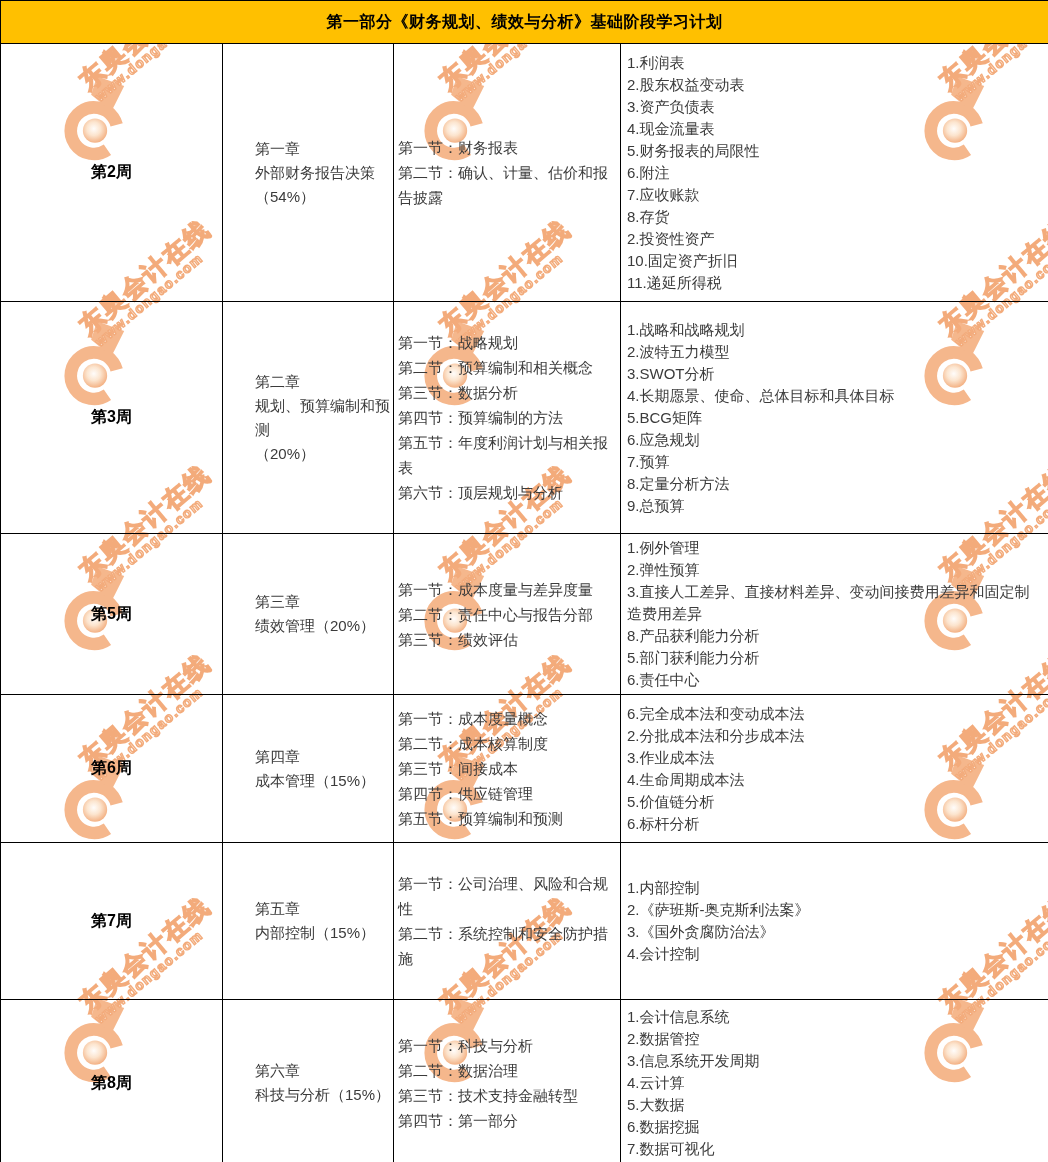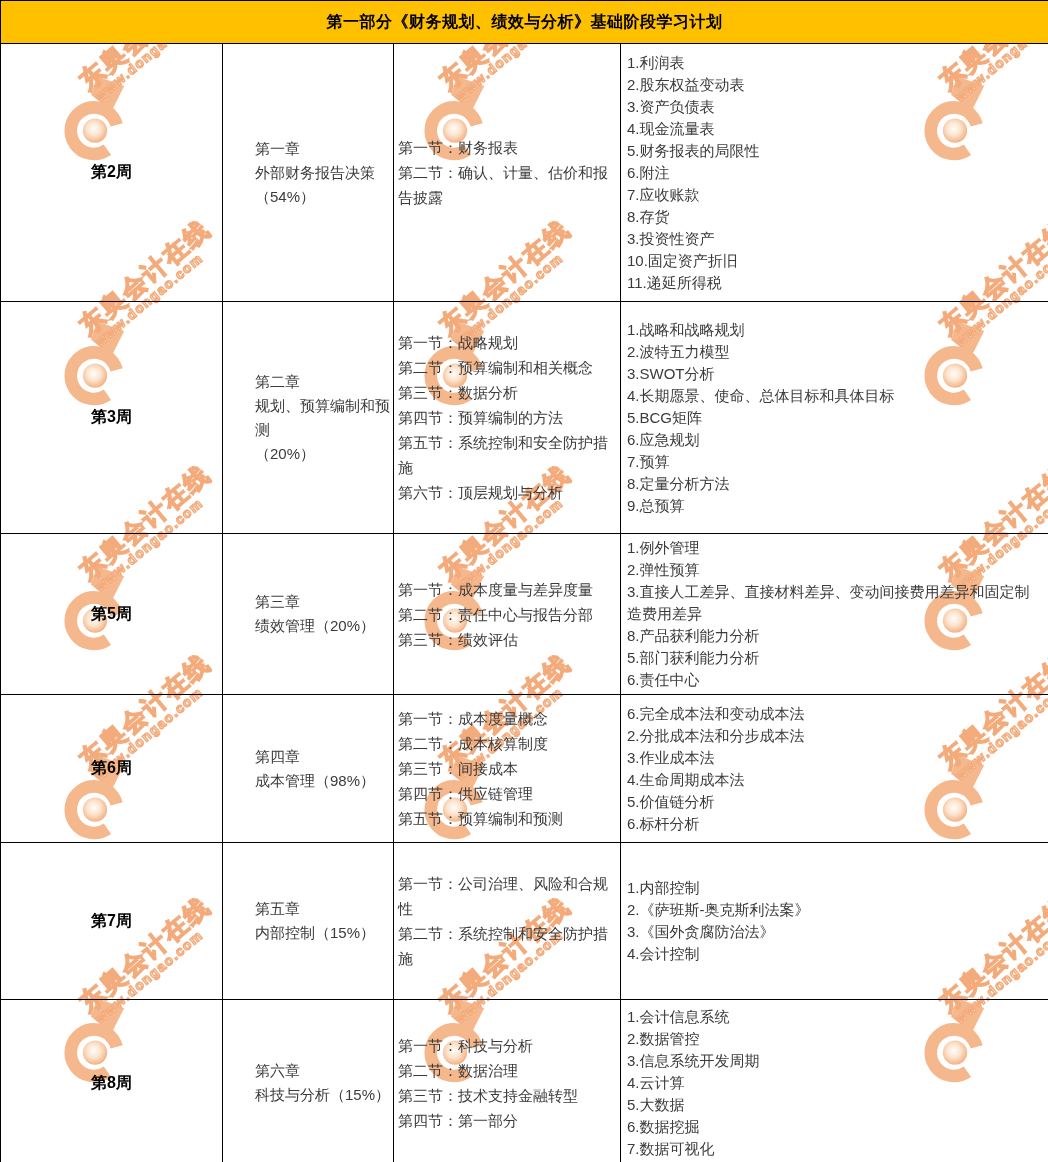--- a/index.html
+++ b/index.html
@@ -342,39 +342,39 @@
           </td>
       <td class="points">
             <div>1.利润表</div>
             <div>2.股东权益变动表</div>
             <div>3.资产负债表</div>
             <div>4.现金流量表</div>
             <div>5.财务报表的局限性</div>
             <div>6.附注</div>
             <div>7.应收账款</div>
             <div>8.存货</div>
-            <div>3.投资性资产</div>
+            <div>2.投资性资产</div>
             <div>10.固定资产折旧</div>
             <div>11.递延所得税</div>
           </td>
     </tr>
 
     <tr class="r2">
       <td class="week">第3周</td>
       <td class="chapter">
             <div>第二章</div>
             <div>规划、预算编制和预测</div>
             <div>（20%）</div>
           </td>
       <td class="sections">
             <div>第一节：战略规划</div>
             <div>第二节：预算编制和相关概念</div>
             <div>第三节：数据分析</div>
             <div>第四节：预算编制的方法</div>
-            <div>第五节：系统控制和安全防护措施</div>
+            <div>第五节：年度利润计划与相关报表</div>
             <div>第六节：顶层规划与分析</div>
           </td>
       <td class="points">
             <div>1.战略和战略规划</div>
             <div>2.波特五力模型</div>
             <div>3.SWOT分析</div>
             <div>4.长期愿景、使命、总体目标和具体目标</div>
             <div>5.BCG矩阵</div>
             <div>6.应急规划</div>
             <div>7.预算</div>
@@ -401,21 +401,21 @@
             <div>8.产品获利能力分析</div>
             <div>5.部门获利能力分析</div>
             <div>6.责任中心</div>
           </td>
     </tr>
 
     <tr class="r4">
       <td class="week">第6周</td>
       <td class="chapter">
             <div>第四章</div>
-            <div>成本管理（98%）</div>
+            <div>成本管理（15%）</div>
           </td>
       <td class="sections">
             <div>第一节：成本度量概念</div>
             <div>第二节：成本核算制度</div>
             <div>第三节：间接成本</div>
             <div>第四节：供应链管理</div>
             <div>第五节：预算编制和预测</div>
           </td>
       <td class="points">
             <div>6.完全成本法和变动成本法</div>

